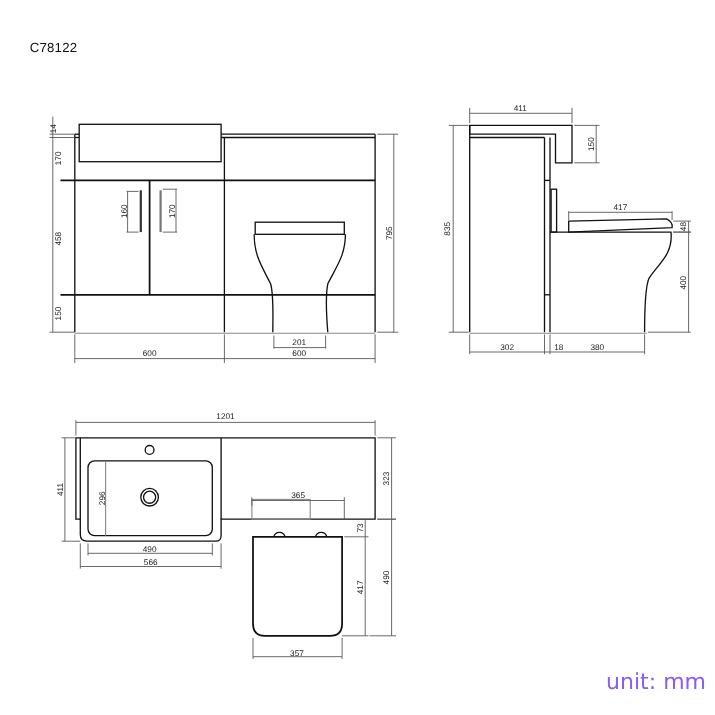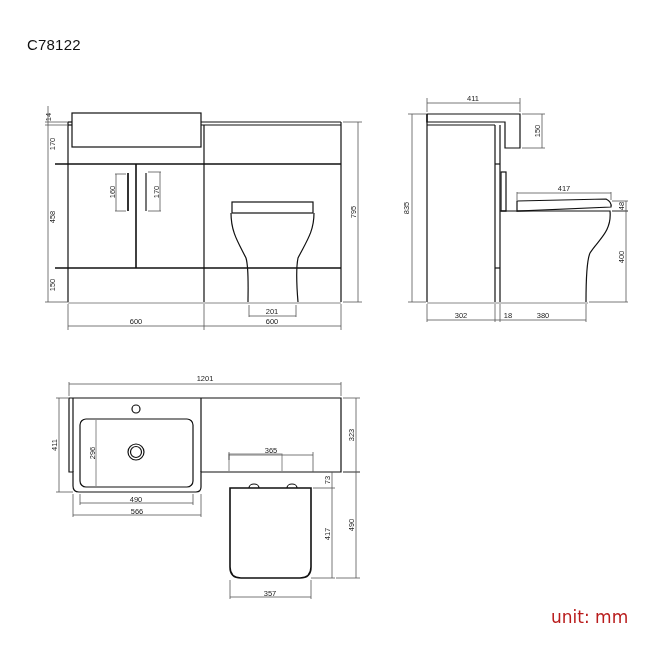--- a/index.html
+++ b/index.html
@@ -1,18 +1,18 @@
 <!DOCTYPE html>
 <html><head>
 <meta charset="utf-8">
 <style>
   html, body { margin: 0; padding: 0; background: #ffffff; }
   body { width: 650px; height: 650px; position: relative; overflow: hidden; font-family: "Liberation Sans", sans-serif; }
-  .product-code { position: absolute; left: 27px; top: 36px; font-size: 15px; color: #111; letter-spacing: 0.2px; }
-  .unit-label { position: absolute; left: 551px; top: 607px; font-size: 17px; color: #b91c1c; font-family: "DejaVu Sans", sans-serif; }
+  .product-code { position: absolute; left: 27px; top: 36px; font-size: 12px; color: #111; letter-spacing: 0.2px; }
+  .unit-label { position: absolute; left: 551px; top: 607px; font-size: 20px; color: #8b5cf6; font-family: "DejaVu Sans", sans-serif; }
   svg { position: absolute; left: 0; top: 0; }
   .ln { stroke: #111; stroke-width: 1.2; fill: none; }
   .ln2 { stroke: #111; stroke-width: 1.6; fill: none; }
   .dim { stroke: #555; stroke-width: 0.8; fill: none; }
   .grey { stroke: #888; stroke-width: 1; fill: none; }
   .dt { font-family: "Liberation Sans", sans-serif; font-size: 7.5px; fill: #222; }
 </style>
 </head>
 <body>
 

